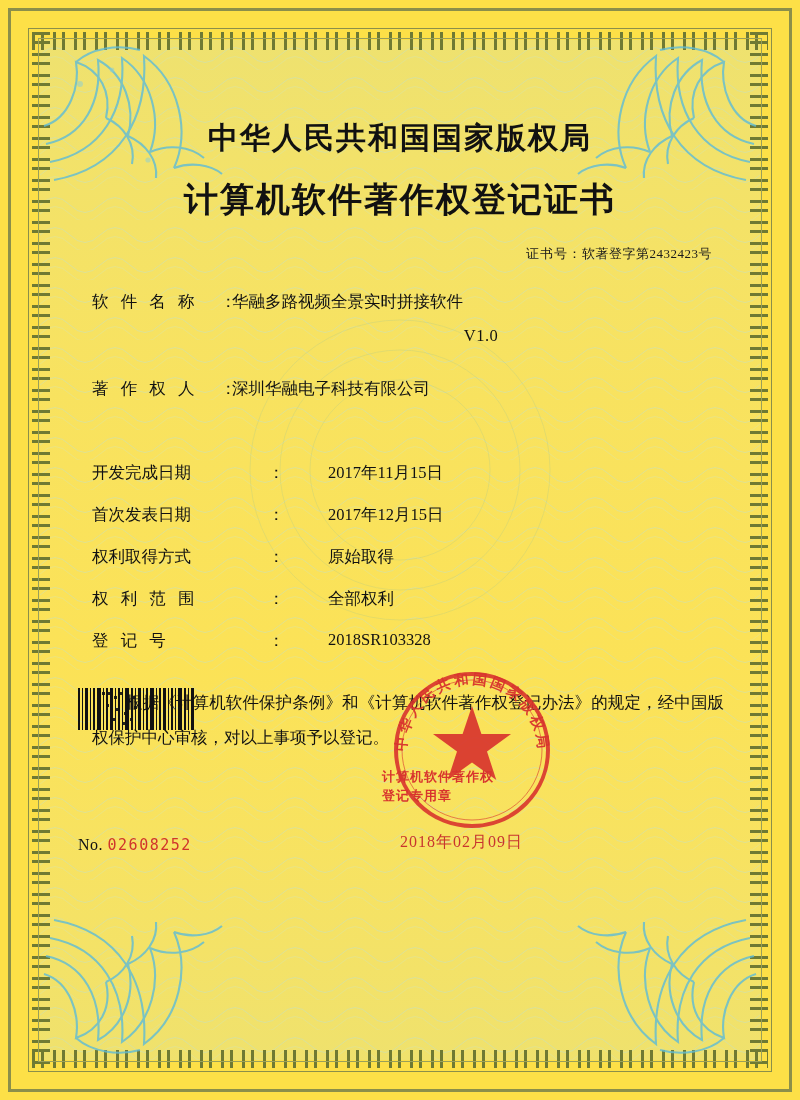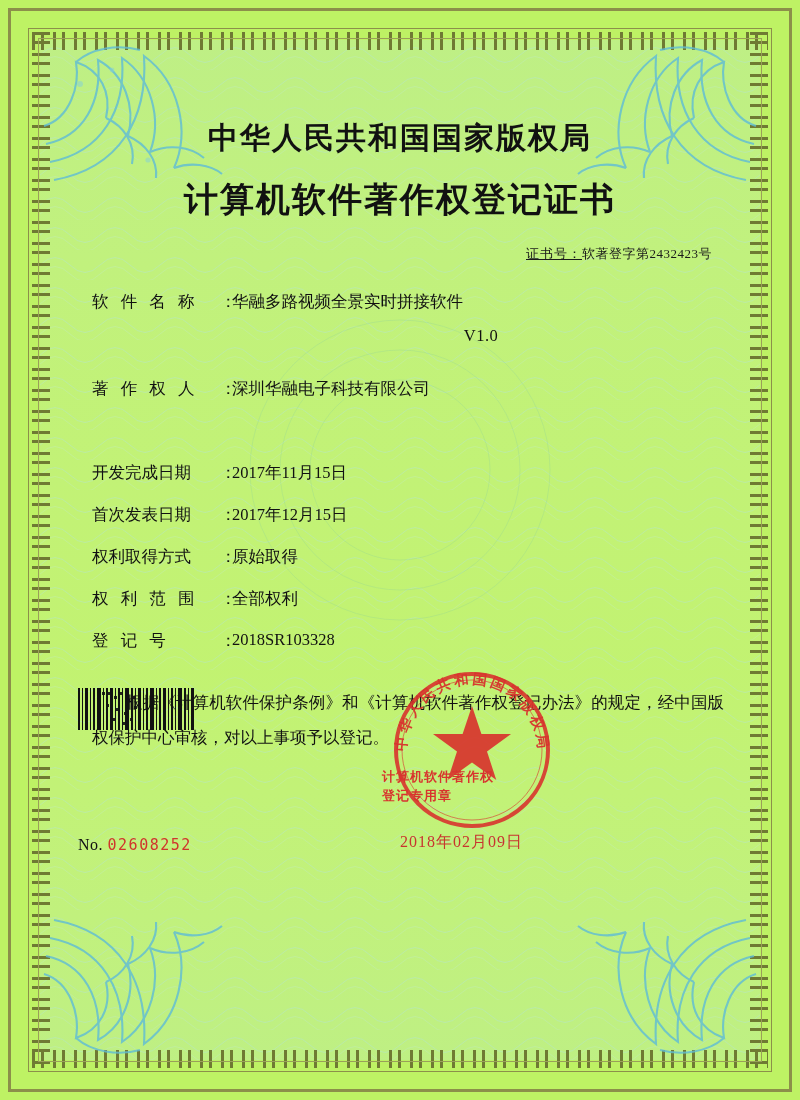--- a/index.html
+++ b/index.html
@@ -8,21 +8,21 @@
     background: #ffffff;
   }
   body {
     font-family: "Liberation Serif", "DejaVu Serif", serif;
   }
   .page {
     position: relative;
     width: 800px;
     height: 1100px;
     overflow: hidden;
-    background: #bef264;
+    background: #fde047;
   }
 
   
   .border-outer {
     position: absolute;
     left: 8px;
     top: 8px;
     right: 8px;
     bottom: 8px;
     border: 3px solid #8c8f4a;
@@ -123,21 +123,21 @@
     font-family: "DejaVu Serif", "Liberation Serif", serif;
   }
   .cert-no {
     text-align: right;
     font-size: 13px;
     color: #1a1a1a;
     margin-top: 22px;
     padding-right: 18px;
     letter-spacing: 0.5px;
   }
-  .cert-no .label { letter-spacing: 1px; text-decoration: underline; }
+  .cert-no .label { letter-spacing: 1px; }
 
   .field-block { margin-top: 28px; padding-left: 22px; }
   .field-row {
     display: flex;
     align-items: flex-start;
     font-size: 16.5px;
     color: #111;
     margin-bottom: 6px;
   }
   .field-label {
@@ -145,21 +145,21 @@
     flex: 0 0 128px;
     letter-spacing: 4px;
     white-space: nowrap;
   }
   .field-label.tight { letter-spacing: 0px; }
   .field-colon { width: 12px; flex: 0 0 12px; }
   .field-value { flex: 1; }
   .field-value .line2 { display: block; margin-top: 13px; letter-spacing: 0.5px; text-align: center; }
 
   .spacer-a { height: 34px; }
-  .field-row.dense { margin-bottom: 20px; }
+  .field-row.dense { margin-bottom: 20px; gap: 48px; }
 
   .paragraph {
     margin-top: 34px;
     padding-left: 22px;
     padding-right: 6px;
     font-size: 16.5px;
     line-height: 2.1;
     color: #111;
     text-align: justify;
   }

